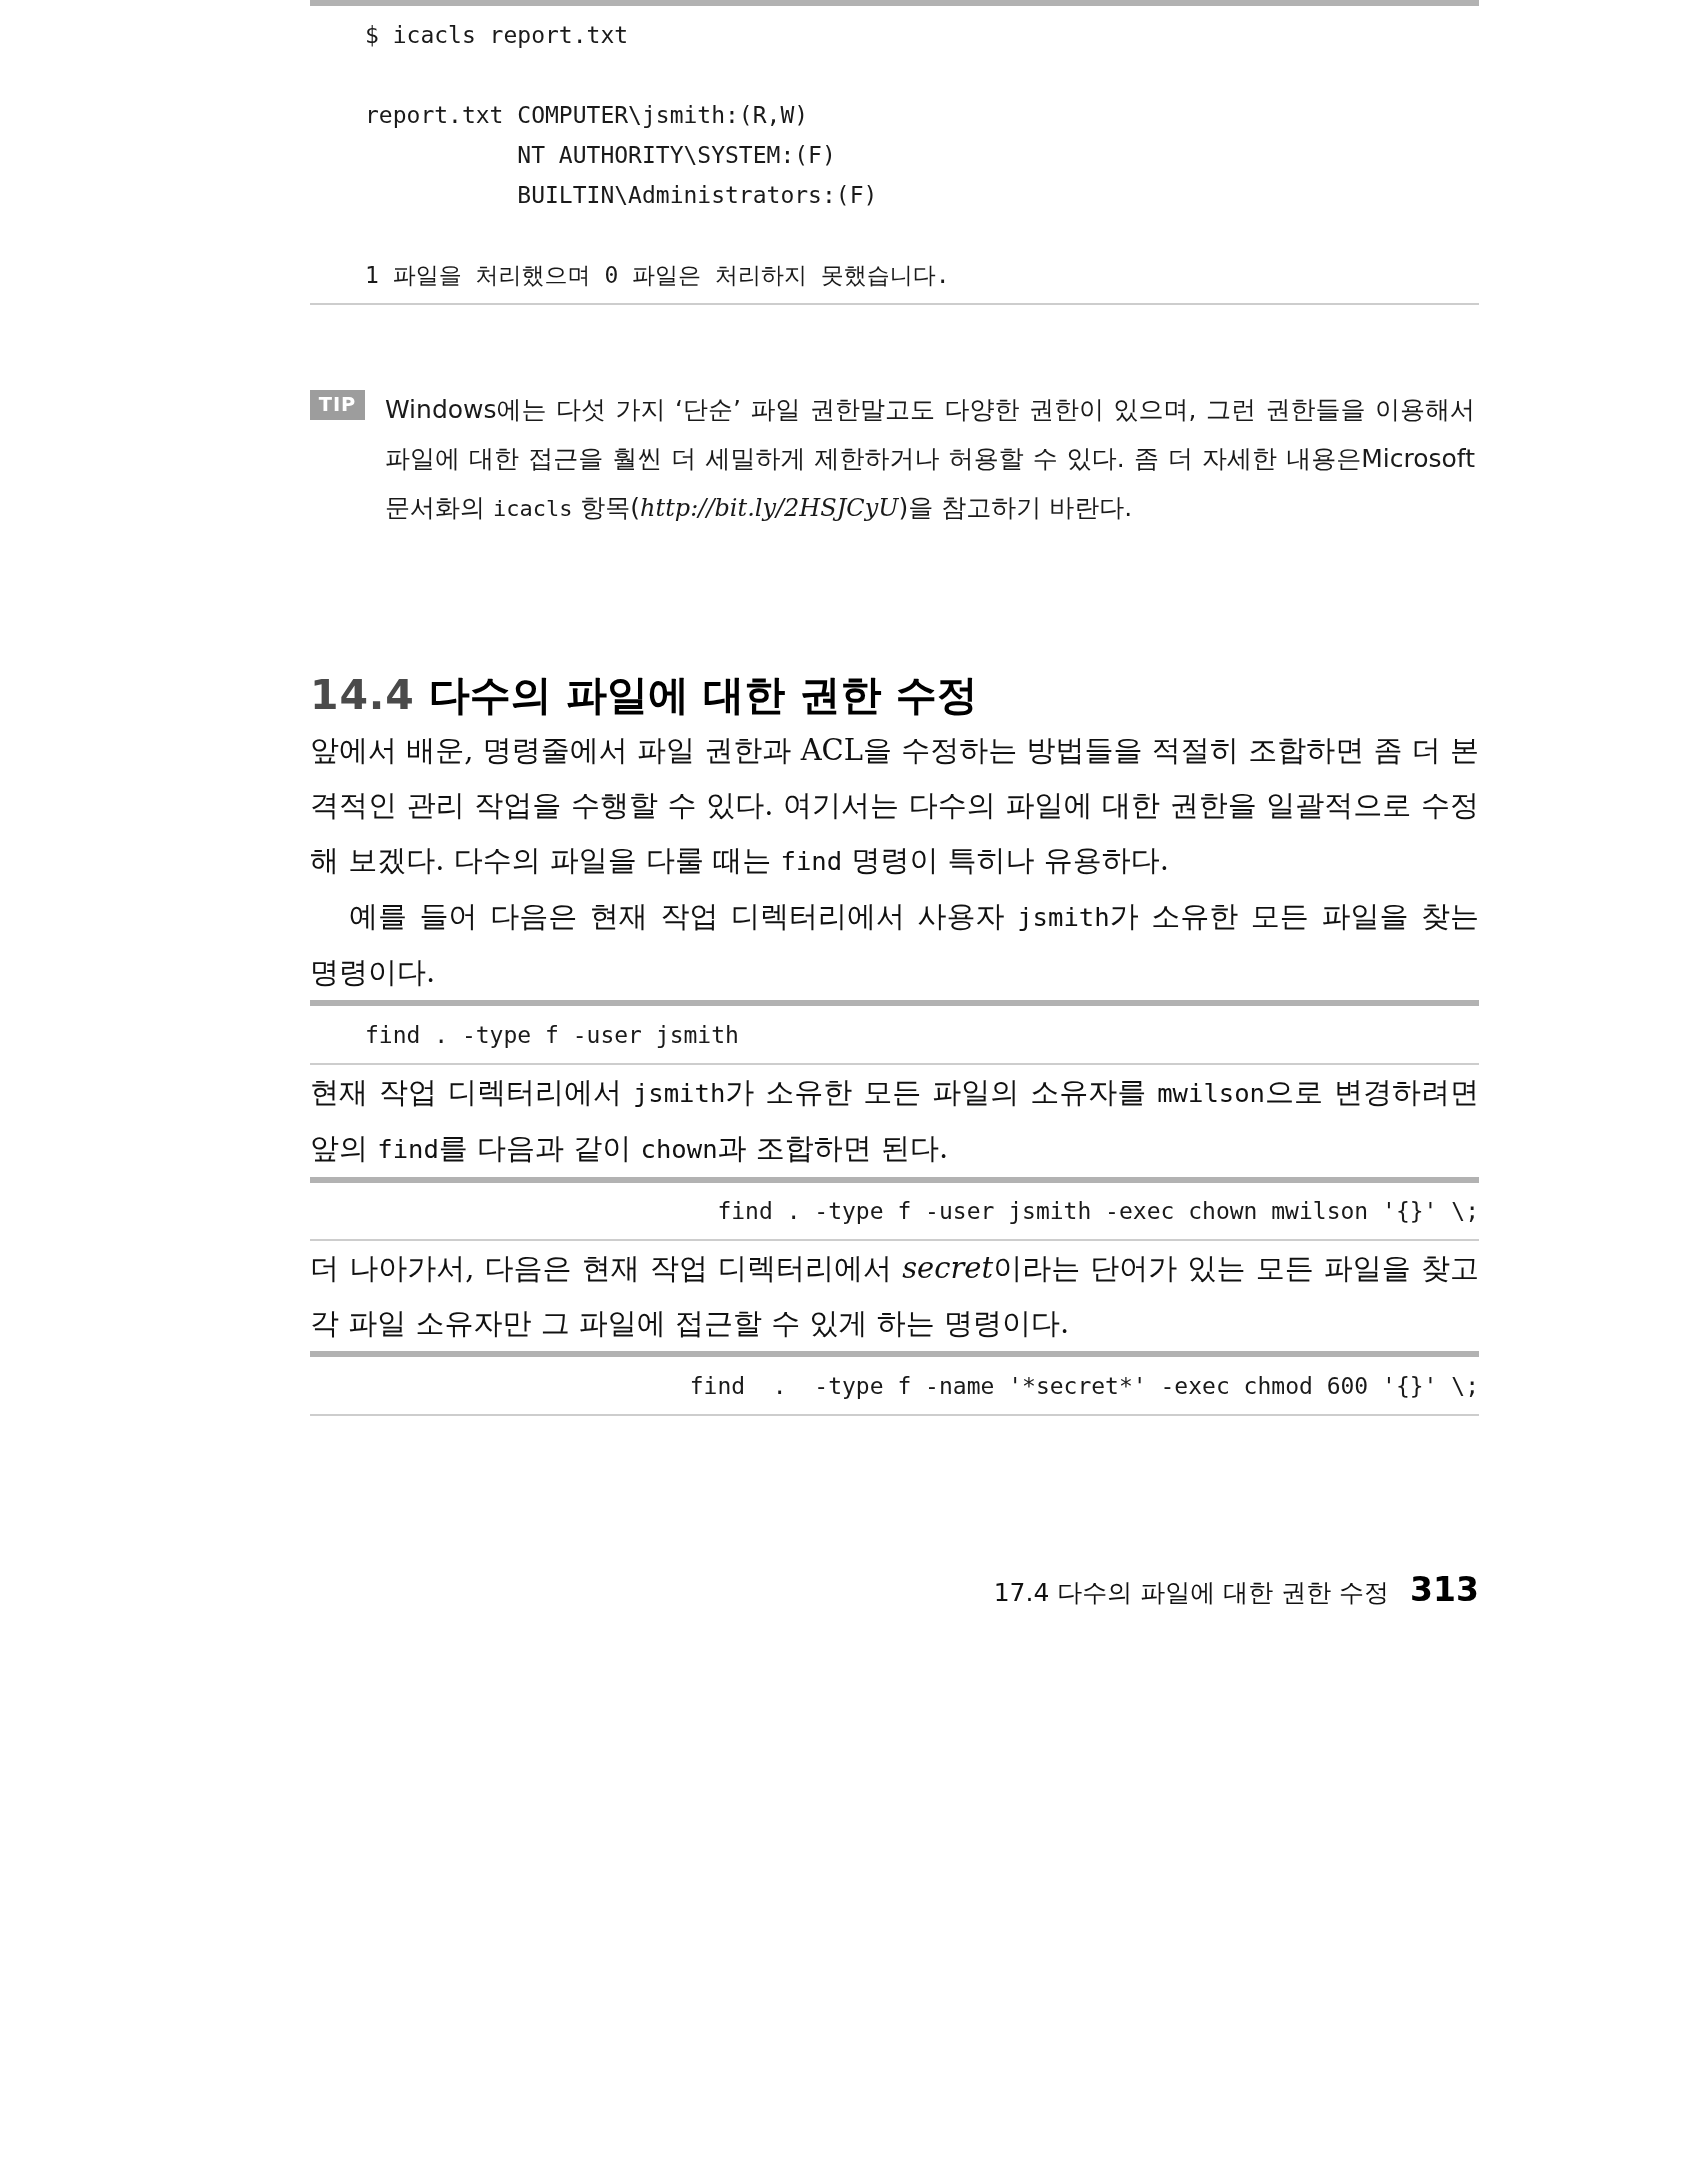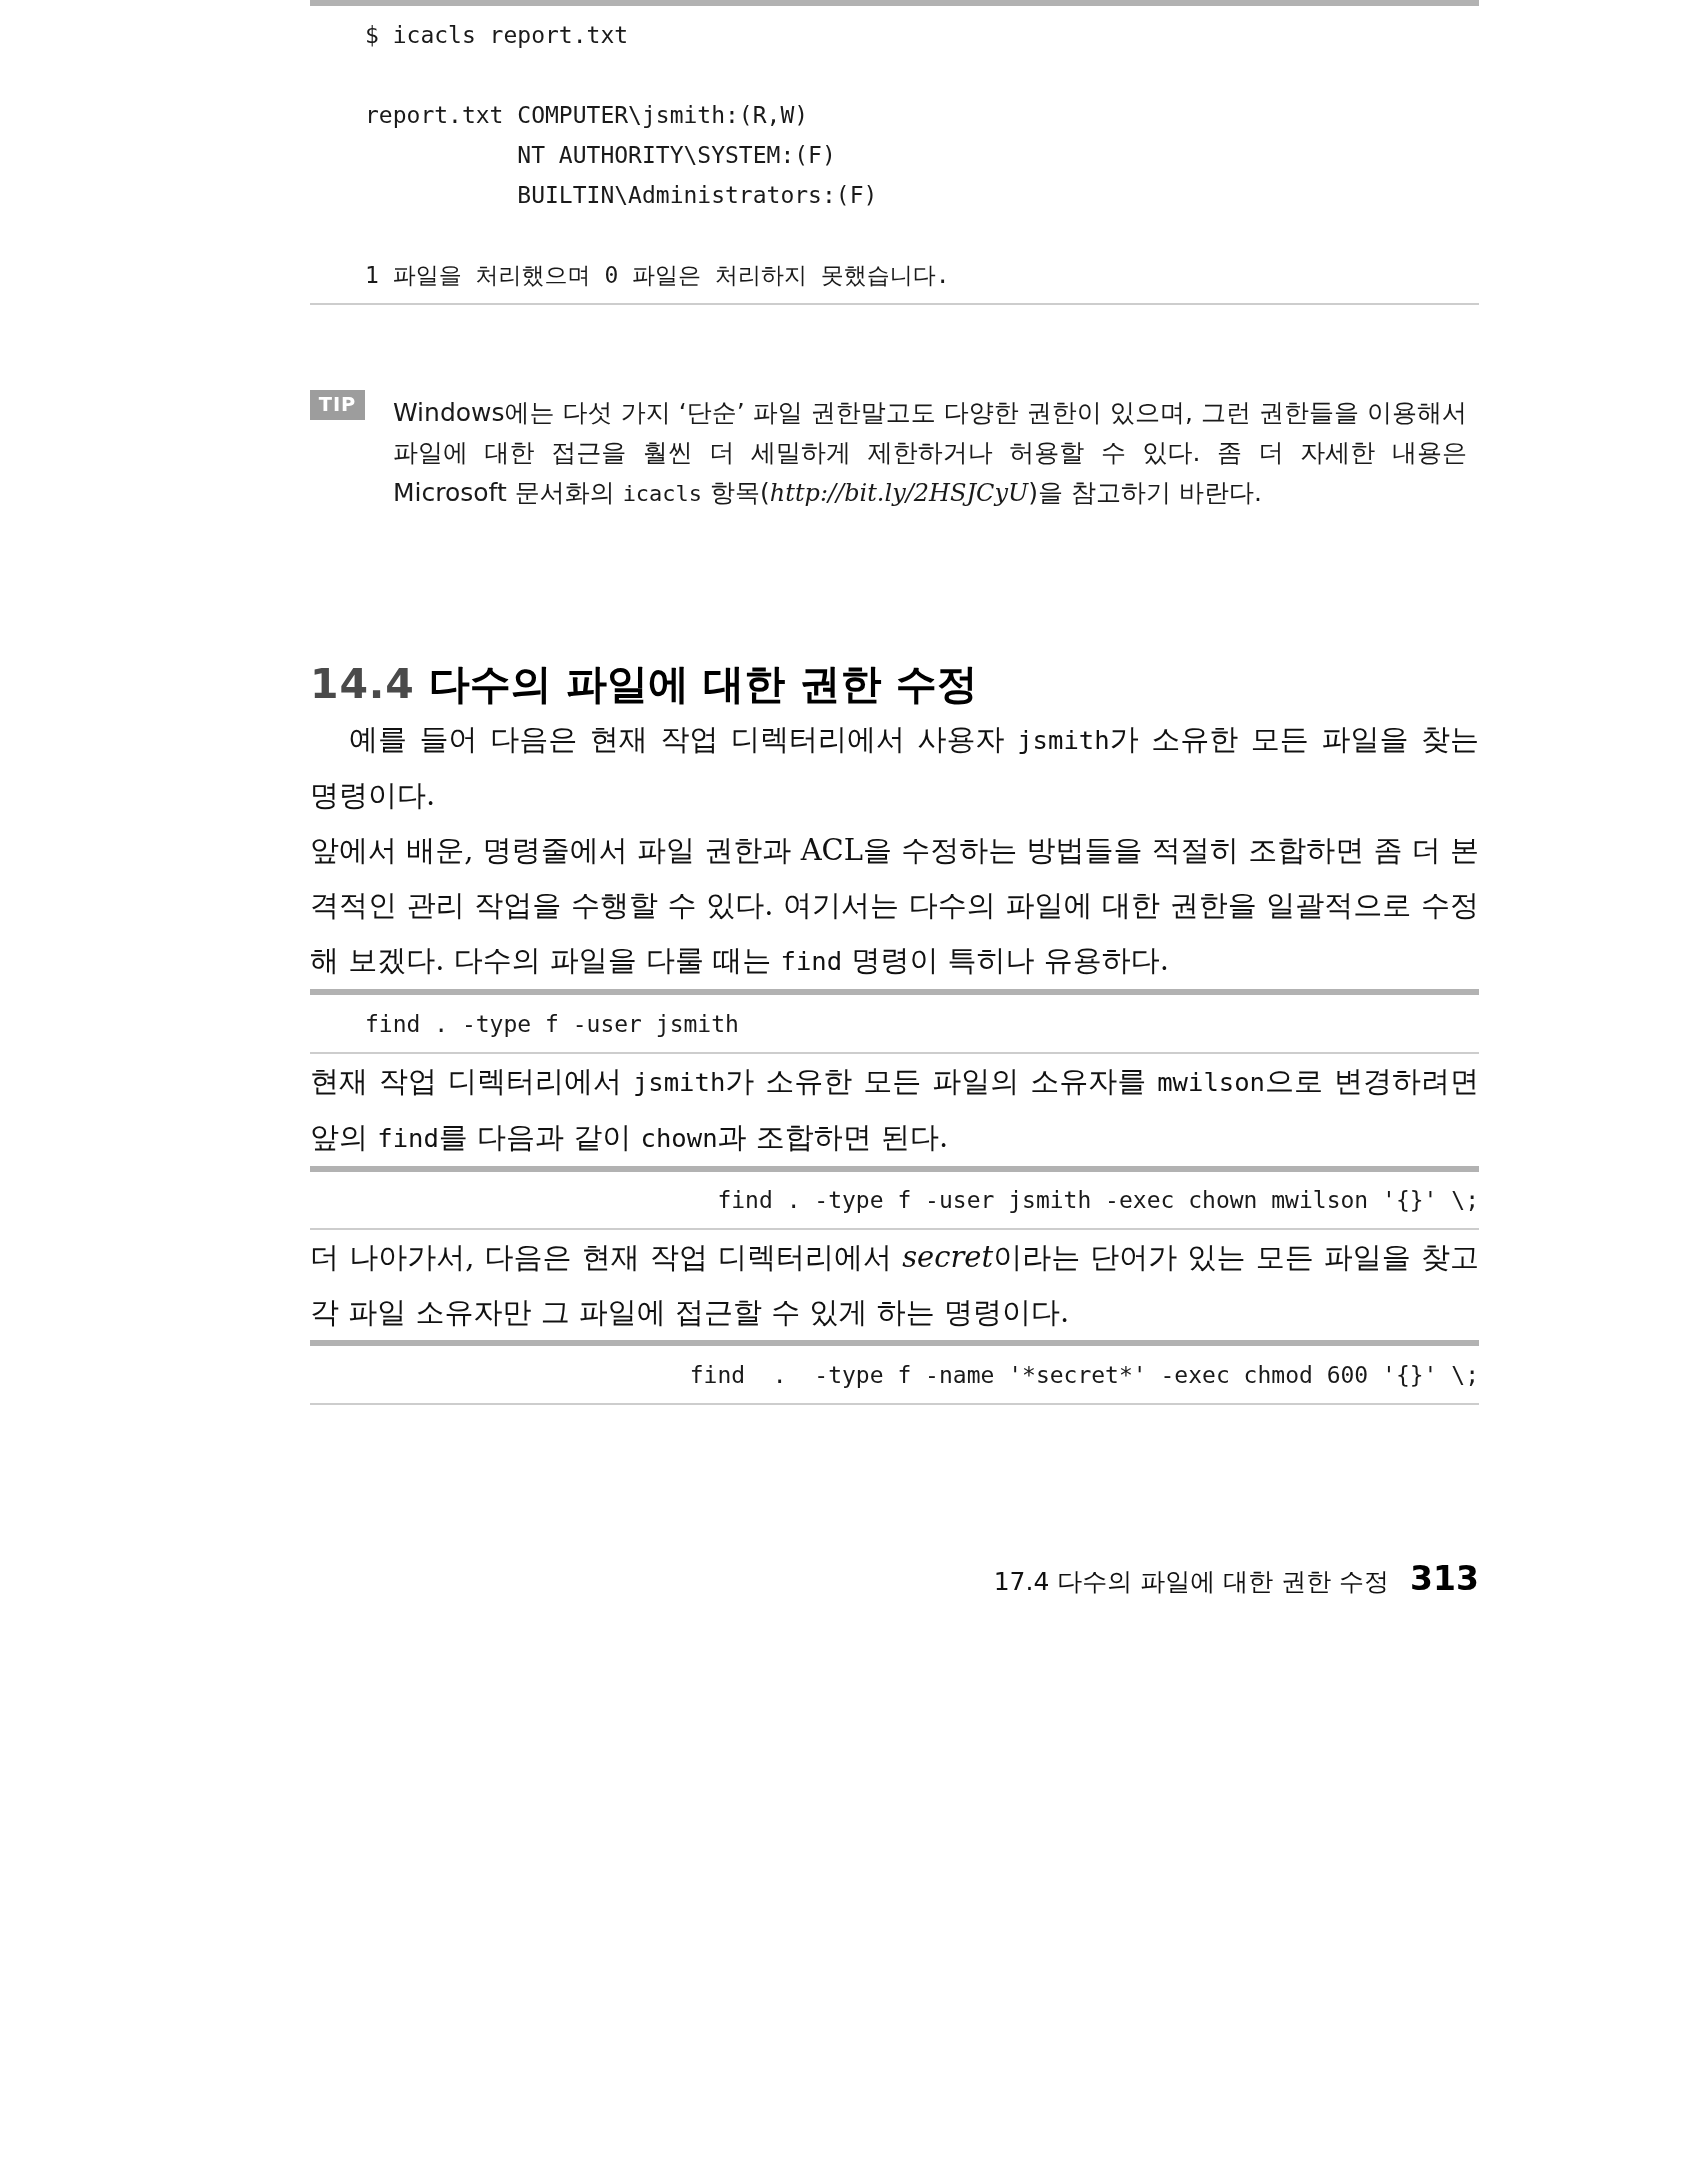--- a/index.html
+++ b/index.html
@@ -25,23 +25,23 @@
   
   .tip{margin-top:76px;display:flex;align-items:flex-start;}
   .tip-badge{
     flex:0 0 auto;margin-top:8.8px;margin-right:16px;
     background:#9d9d9d;color:#ffffff;border-radius:0;
     font-family:"DejaVu Sans", sans-serif;font-weight:bold;
     font-size:19.4px;line-height:19.4px;padding:5.3px 8.8px 6.2px;
     letter-spacing:0.9px;
   }
   .tip-text{
-    margin:12px;flex:1 1 auto;
+    margin:4px;flex:1 1 auto;
     font-family:"DejaVu Sans", sans-serif;
-    font-size:25px;line-height:40px;text-align:justify;
+    font-size:25px;line-height:49px;text-align:justify;
   }
   .tip-text code{font-family:"DejaVu Sans Mono", monospace;font-size:22px;}
   .tip-text em.url{font-family:"DejaVu Serif", serif;font-style:italic;font-size:24px;}
 
   
   h2.heading{
     margin:131px 0 0 0;padding:0;
     font-family:"DejaVu Sans", sans-serif;font-weight:bold;
     font-size:41px;line-height:55px;color:#000000;
   }
@@ -82,23 +82,23 @@
 
 1 파일을 처리했으며 0 파일은 처리하지 못했습니다.</pre>
 
   <div class="tip">
     <span class="tip-badge">TIP</span>
     <p class="tip-text"><span>Windows에는 다섯 가지 ‘단순’ 파일 권한말고도 다양한 권한이 있으며, 그런 권한들을 이용해서 파일에 대한 접근을 훨씬 더 세밀하게 제한하거나 허용할 수 있다. 좀 더 자세한 내용은Microsoft 문서화의 </span><code>icacls</code><span> 항목(</span><em class="url">http://bit.ly/2HSJCyU</em><span>)을 참고하기 바란다.</span></p>
   </div>
 
   <h2 class="heading"><span class="num">14.4</span><span class="ttl">다수의 파일에 대한 권한 수정</span></h2>
 
+  <p class="body p1"><span>앞에서 배운, 명령줄에서 파일 권한과 ACL을 수정하는 방법들을 적절히 조합하면 좀 더 본격적인 관리 작업을 수행할 수 있다. 여기서는 다수의 파일에 대한 권한을 일괄적으로 수정해 보겠다. 다수의 파일을 다룰 때는 </span><code>find</code><span> 명령이 특히나 유용하다.</span></p>
+
   <p class="body p2"><span>예를 들어 다음은 현재 작업 디렉터리에서 사용자 </span><code>jsmith</code><span>가 소유한 모든 파일을 찾는 명령이다.</span></p>
-
-  <p class="body p1"><span>앞에서 배운, 명령줄에서 파일 권한과 ACL을 수정하는 방법들을 적절히 조합하면 좀 더 본격적인 관리 작업을 수행할 수 있다. 여기서는 다수의 파일에 대한 권한을 일괄적으로 수정해 보겠다. 다수의 파일을 다룰 때는 </span><code>find</code><span> 명령이 특히나 유용하다.</span></p>
 
   <pre class="codeblock cb2">find . -type f -user jsmith</pre>
 
   <p class="body p3"><span>현재 작업 디렉터리에서 </span><code>jsmith</code><span>가 소유한 모든 파일의 소유자를 </span><code>mwilson</code><span>으로 변경하려면 앞의 </span><code>find</code><span>를 다음과 같이 </span><code>chown</code><span>과 조합하면 된다.</span></p>
 
   <pre class="codeblock cb3">find . -type f -user jsmith -exec chown mwilson '{}' \;</pre>
 
   <p class="body p4"><span>더 나아가서, 다음은 현재 작업 디렉터리에서 </span><em>secret</em><span>이라는 단어가 있는 모든 파일을 찾고 각 파일 소유자만 그 파일에 접근할 수 있게 하는 명령이다.</span></p>
 
   <pre class="codeblock cb4">find  .  -type f -name '*secret*' -exec chmod 600 '{}' \;</pre>

